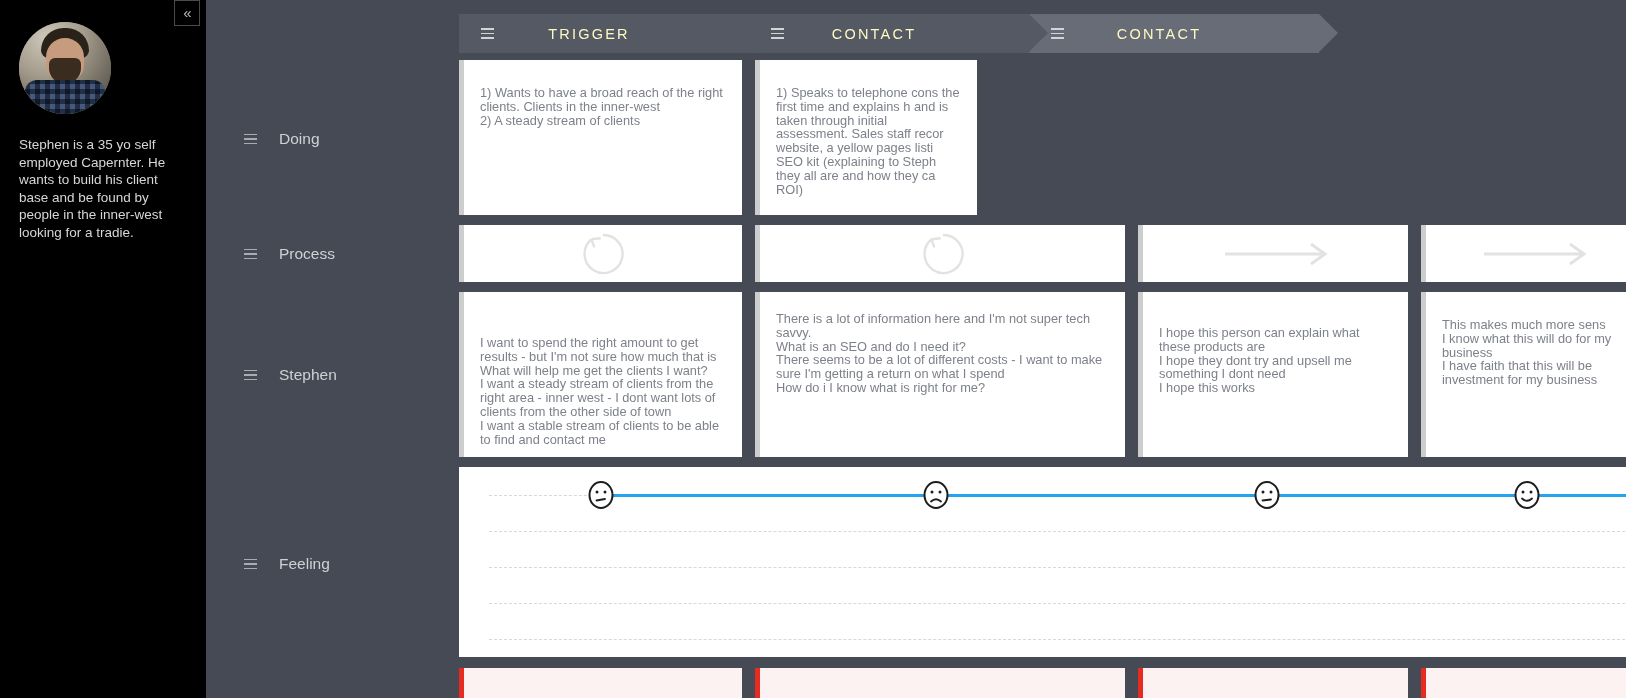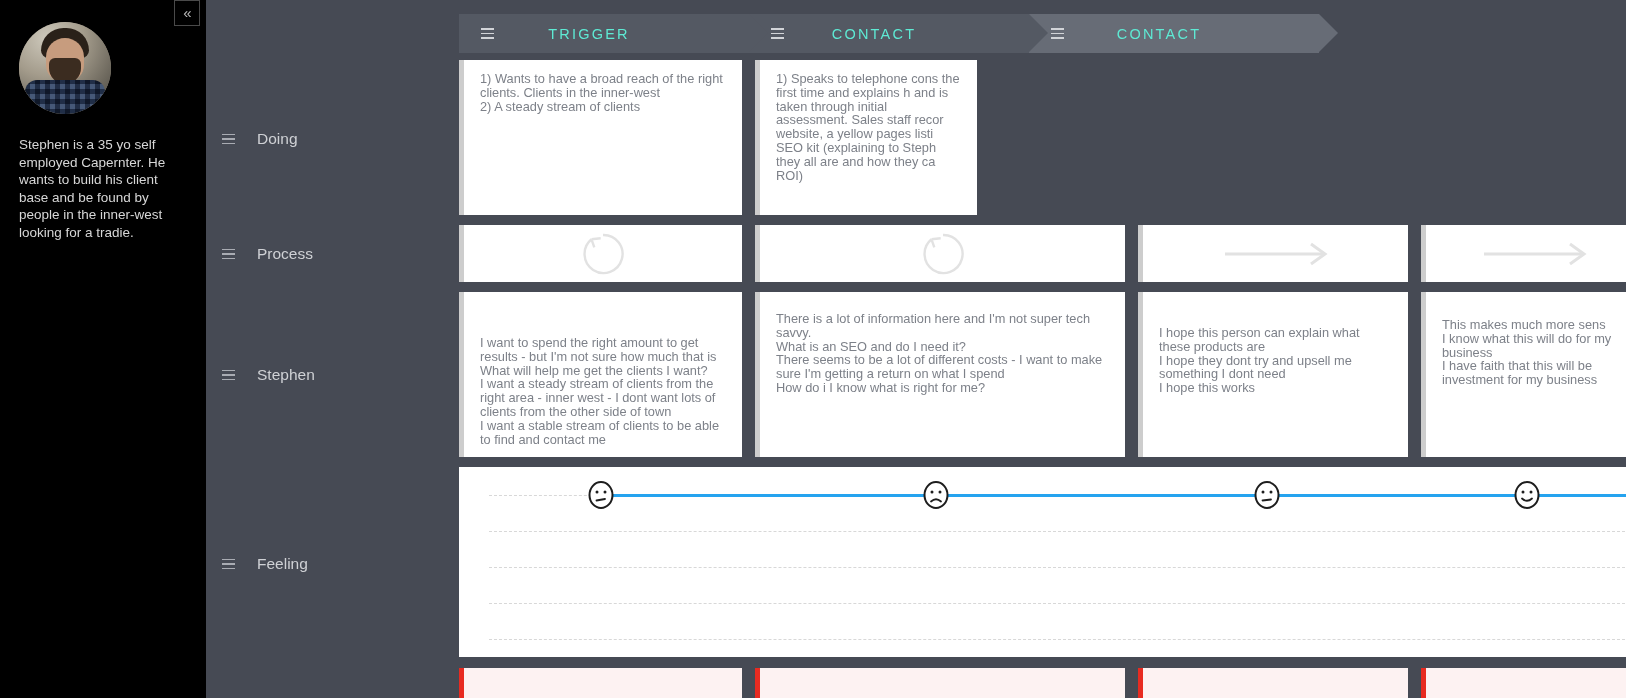--- a/index.html
+++ b/index.html
@@ -86,21 +86,21 @@
   }
 
   
   .rowlabels {
     width: 251px; flex: 0 0 251px;
     background: #464a54;
     position: relative;
   }
   .rowlabel {
     position: absolute;
-    left: 16px;
+    left: 38px;
     display: flex;
     align-items: center;
     gap: 22px;
     color: #cfd1d5;
     font-size: 15.5px;
   }
   .grip {
     display: inline-block;
     width: 13px; height: 11px;
     position: relative;
@@ -129,21 +129,21 @@
     height: 39px;
     width: 1170px;
     display: flex;
   }
   .phase {
     position: relative;
     height: 39px;
     display: flex;
     align-items: center;
     padding-left: 22px;
-    color: #5eead4;
+    color: #fef9c3;
     font-size: 14.5px;
     letter-spacing: 2.2px;
     cursor: pointer;
   }
   .phase .ptitle {
     position: absolute;
     left: 0; right: 30px;
     text-align: center;
     pointer-events: none;
   }
@@ -173,21 +173,21 @@
     overflow: hidden;
   }
   .cell.red { border-left-color: #e82b21; background: #fdf2f2; }
   .cell-text {
     color: #7d8189;
     font-size: 12.8px;
     line-height: 13.8px;
     padding: 24px 16px 0 16px;
     white-space: pre-line;
   }
-  .row-doing .cell-text   { padding-top: 12px; }
+  .row-doing .cell-text   { padding-top: 26px; }
   .row-thinking .cell-text{ padding-top: 34px; }
 
   
   .proc-icon { position: absolute; left: 0; right: 0; top: 50%; transform: translateY(-50%); display: flex; justify-content: center; }
 
   
   .feeling {
     position: absolute;
     background: #ffffff;
     overflow: hidden;

